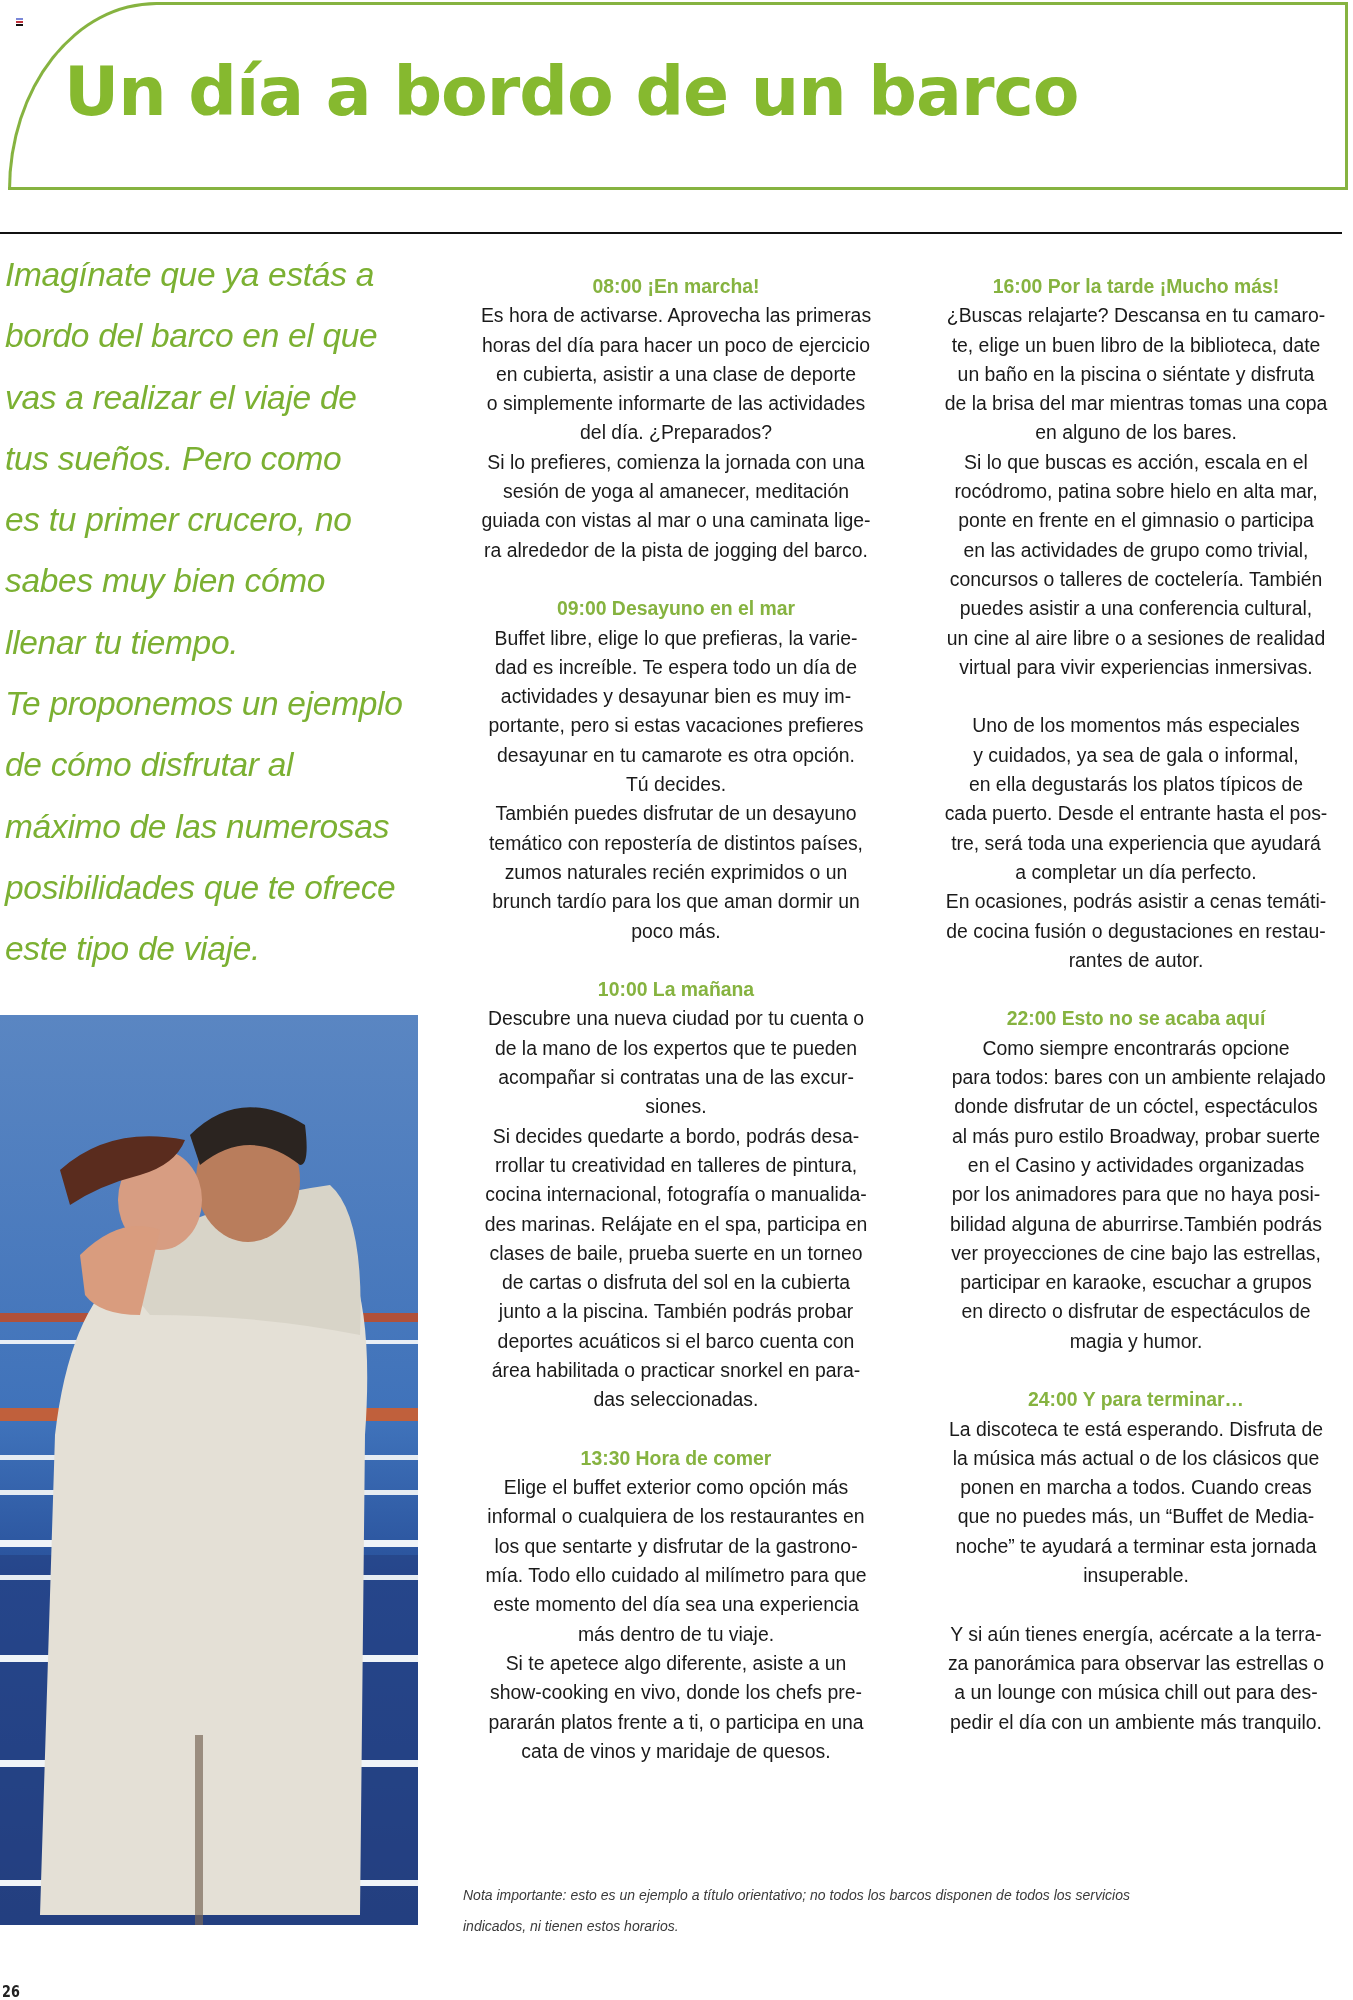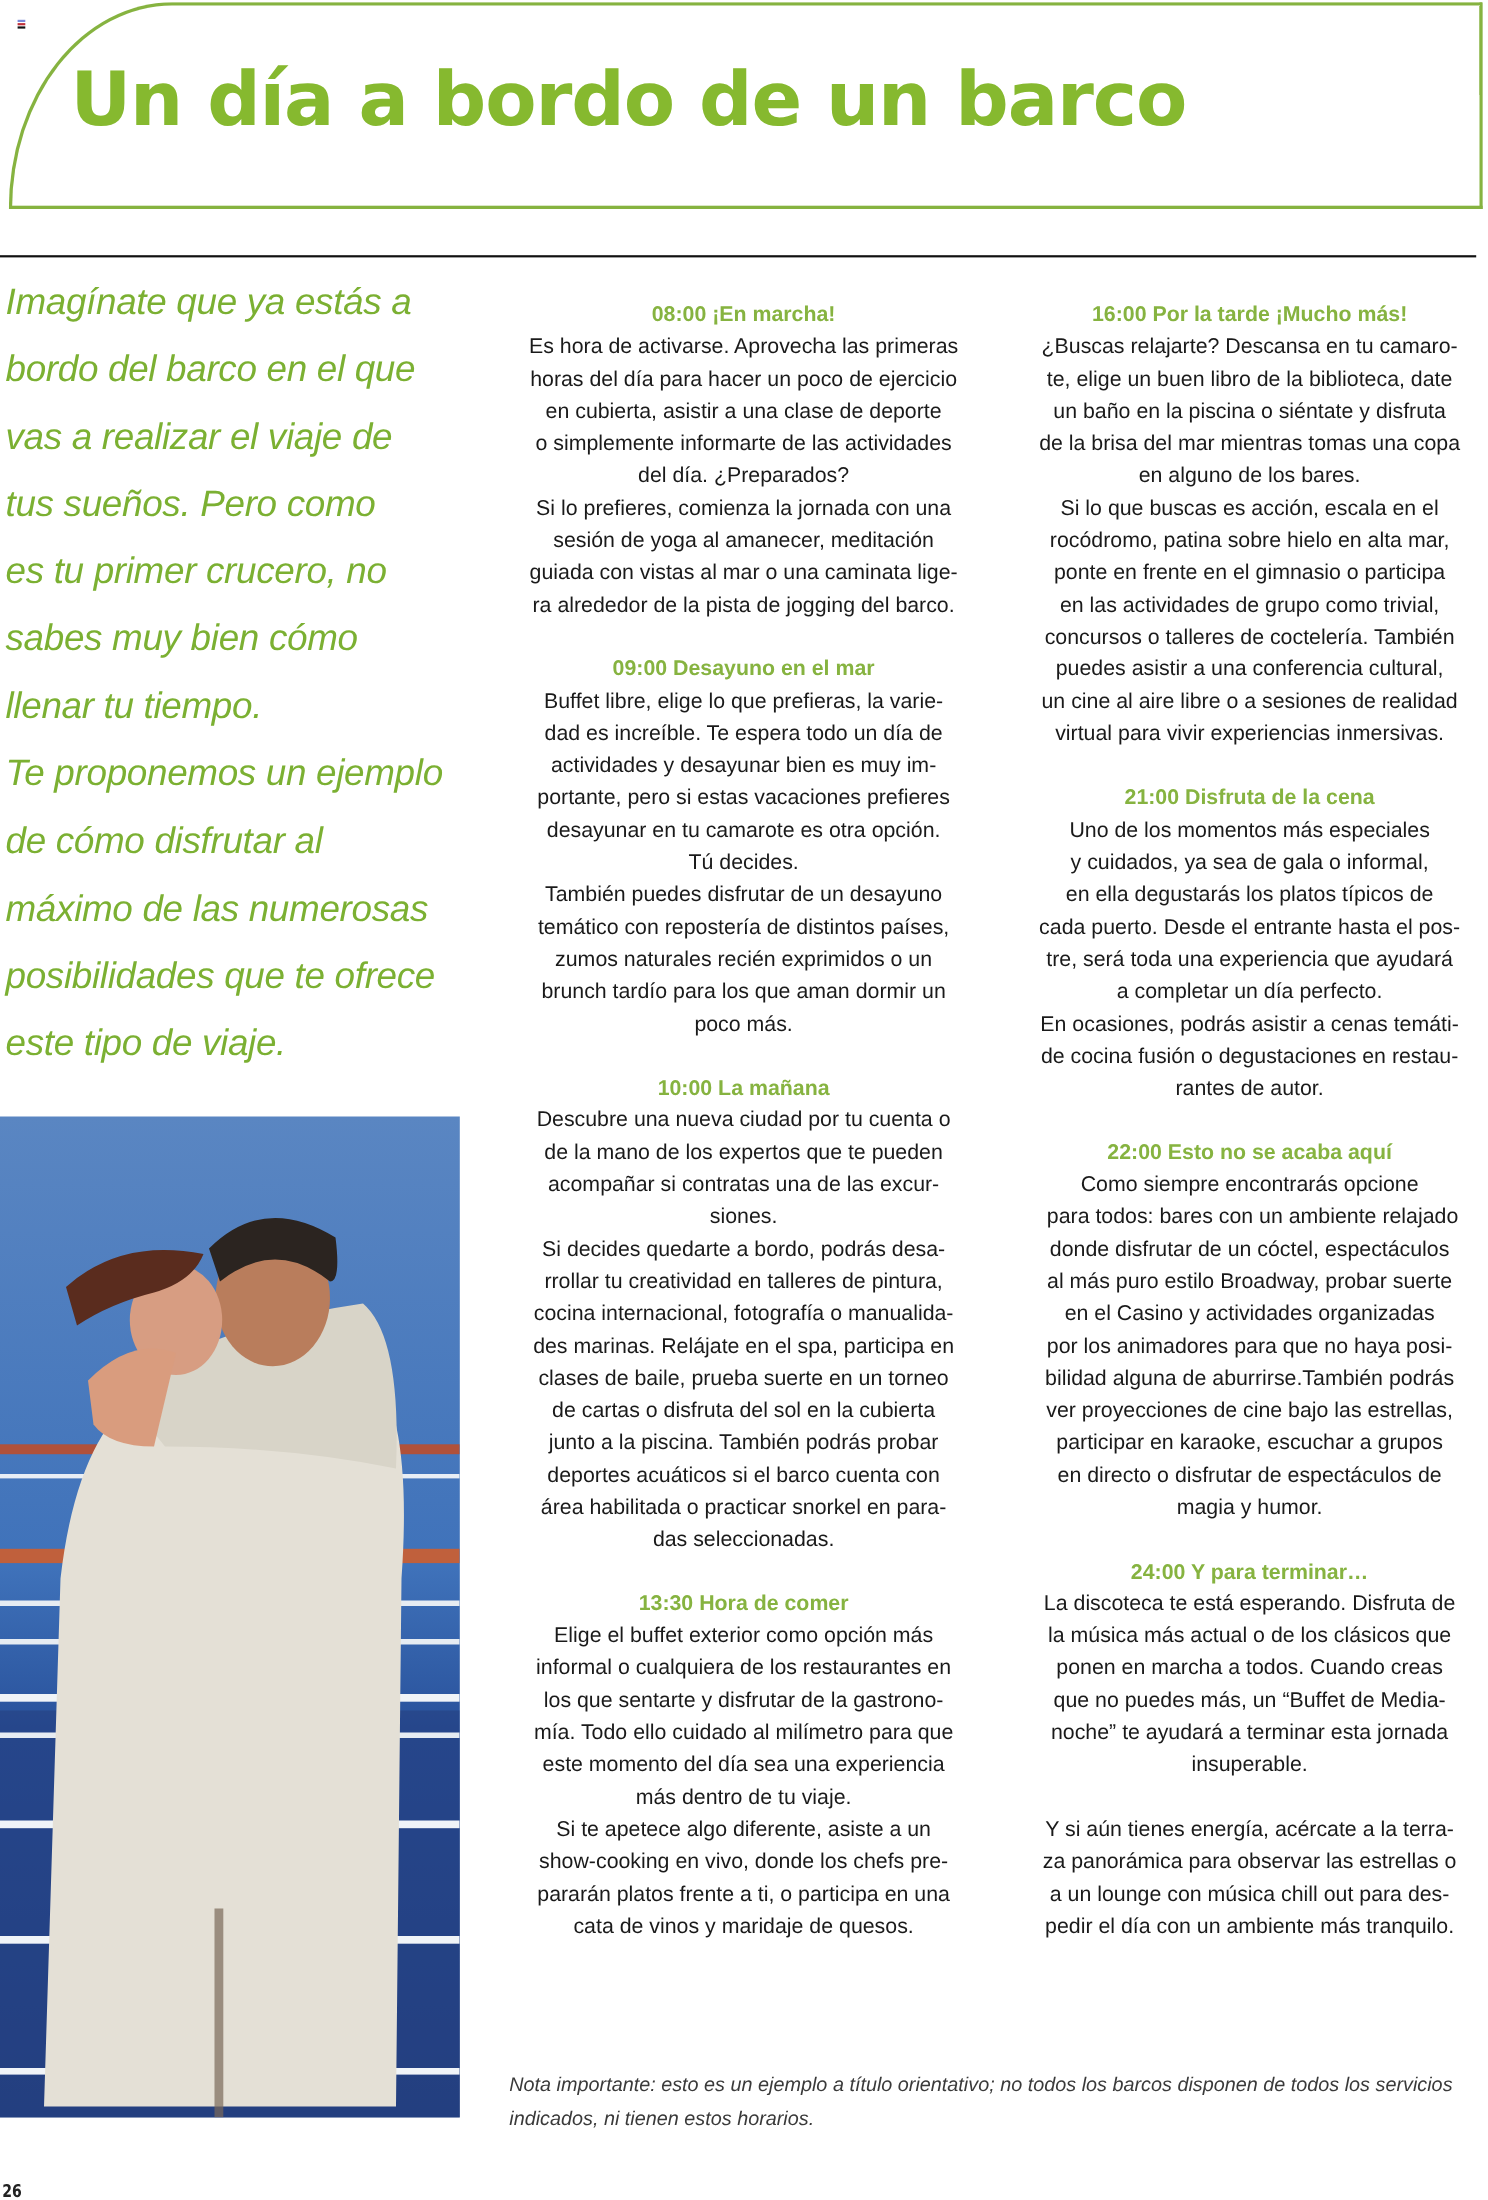--- a/index.html
+++ b/index.html
@@ -16,21 +16,21 @@
            font-size: 33.5px; line-height: 61.3px; color: #7bb032; letter-spacing: -0.3px; }
   .intro span { display: block; white-space: nowrap; }
   .photo { position: absolute; left: 0; top: 1015px; width: 418px; height: 910px; overflow: hidden;
            background: linear-gradient(180deg, #5a86c2 0%, #3f72ba 45%, #28509a 62%, #223f7f 100%); }
   .col { position: absolute; top: 272px; width: 430px; font-size: 19.4px; line-height: 29.3px; text-align: center; }
   .col.mid { left: 461px; }
   .col.right { left: 921px; }
   .section { margin-bottom: 29.3px; }
   .section-head { color: #86b340; font-weight: bold; font-size: 19.4px; display: block; }
   .section-line { display: block; white-space: pre; color: #1a1a1a; }
-  .note { position: absolute; left: 463px; top: 1880px; font-style: italic; font-size: 18px;
+  .note { position: absolute; left: 463px; top: 1880px; font-style: italic; font-size: 14px;
           line-height: 31px; color: #3a3a3a; }
   .note span { display: block; white-space: nowrap; }
   .page-num { position: absolute; left: 2px; top: 1982px; font-size: 16px; font-weight: bold; color: #222;
               font-family: "DejaVu Sans", sans-serif; transform: scaleX(0.8); transform-origin: left; }
 </style>
 </head>
 <body>
 
 <div class="header-box"></div>
 <div class="corner-icon">
@@ -156,21 +156,20 @@
     <span class="section-line">Si lo que buscas es acción, escala en el</span>
     <span class="section-line">rocódromo, patina sobre hielo en alta mar,</span>
     <span class="section-line">ponte en frente en el gimnasio o participa</span>
     <span class="section-line">en las actividades de grupo como trivial,</span>
     <span class="section-line">concursos o talleres de coctelería. También</span>
     <span class="section-line">puedes asistir a una conferencia cultural,</span>
     <span class="section-line">un cine al aire libre o a sesiones de realidad</span>
     <span class="section-line">virtual para vivir experiencias inmersivas.</span>
   </div>
   <div class="section">
-    <span class="section-head">21:00 Disfruta de la cena</span>
     <span class="section-line">Uno de los momentos más especiales</span>
     <span class="section-line">y cuidados, ya sea de gala o informal,</span>
     <span class="section-line">en ella degustarás los platos típicos de</span>
     <span class="section-line">cada puerto. Desde el entrante hasta el pos-</span>
     <span class="section-line">tre, será toda una experiencia que ayudará</span>
     <span class="section-line">a completar un día perfecto.</span>
     <span class="section-line">En ocasiones, podrás asistir a cenas temáti-</span>
     <span class="section-line">de cocina fusión o degustaciones en restau-</span>
     <span class="section-line">rantes de autor.</span>
   </div>

